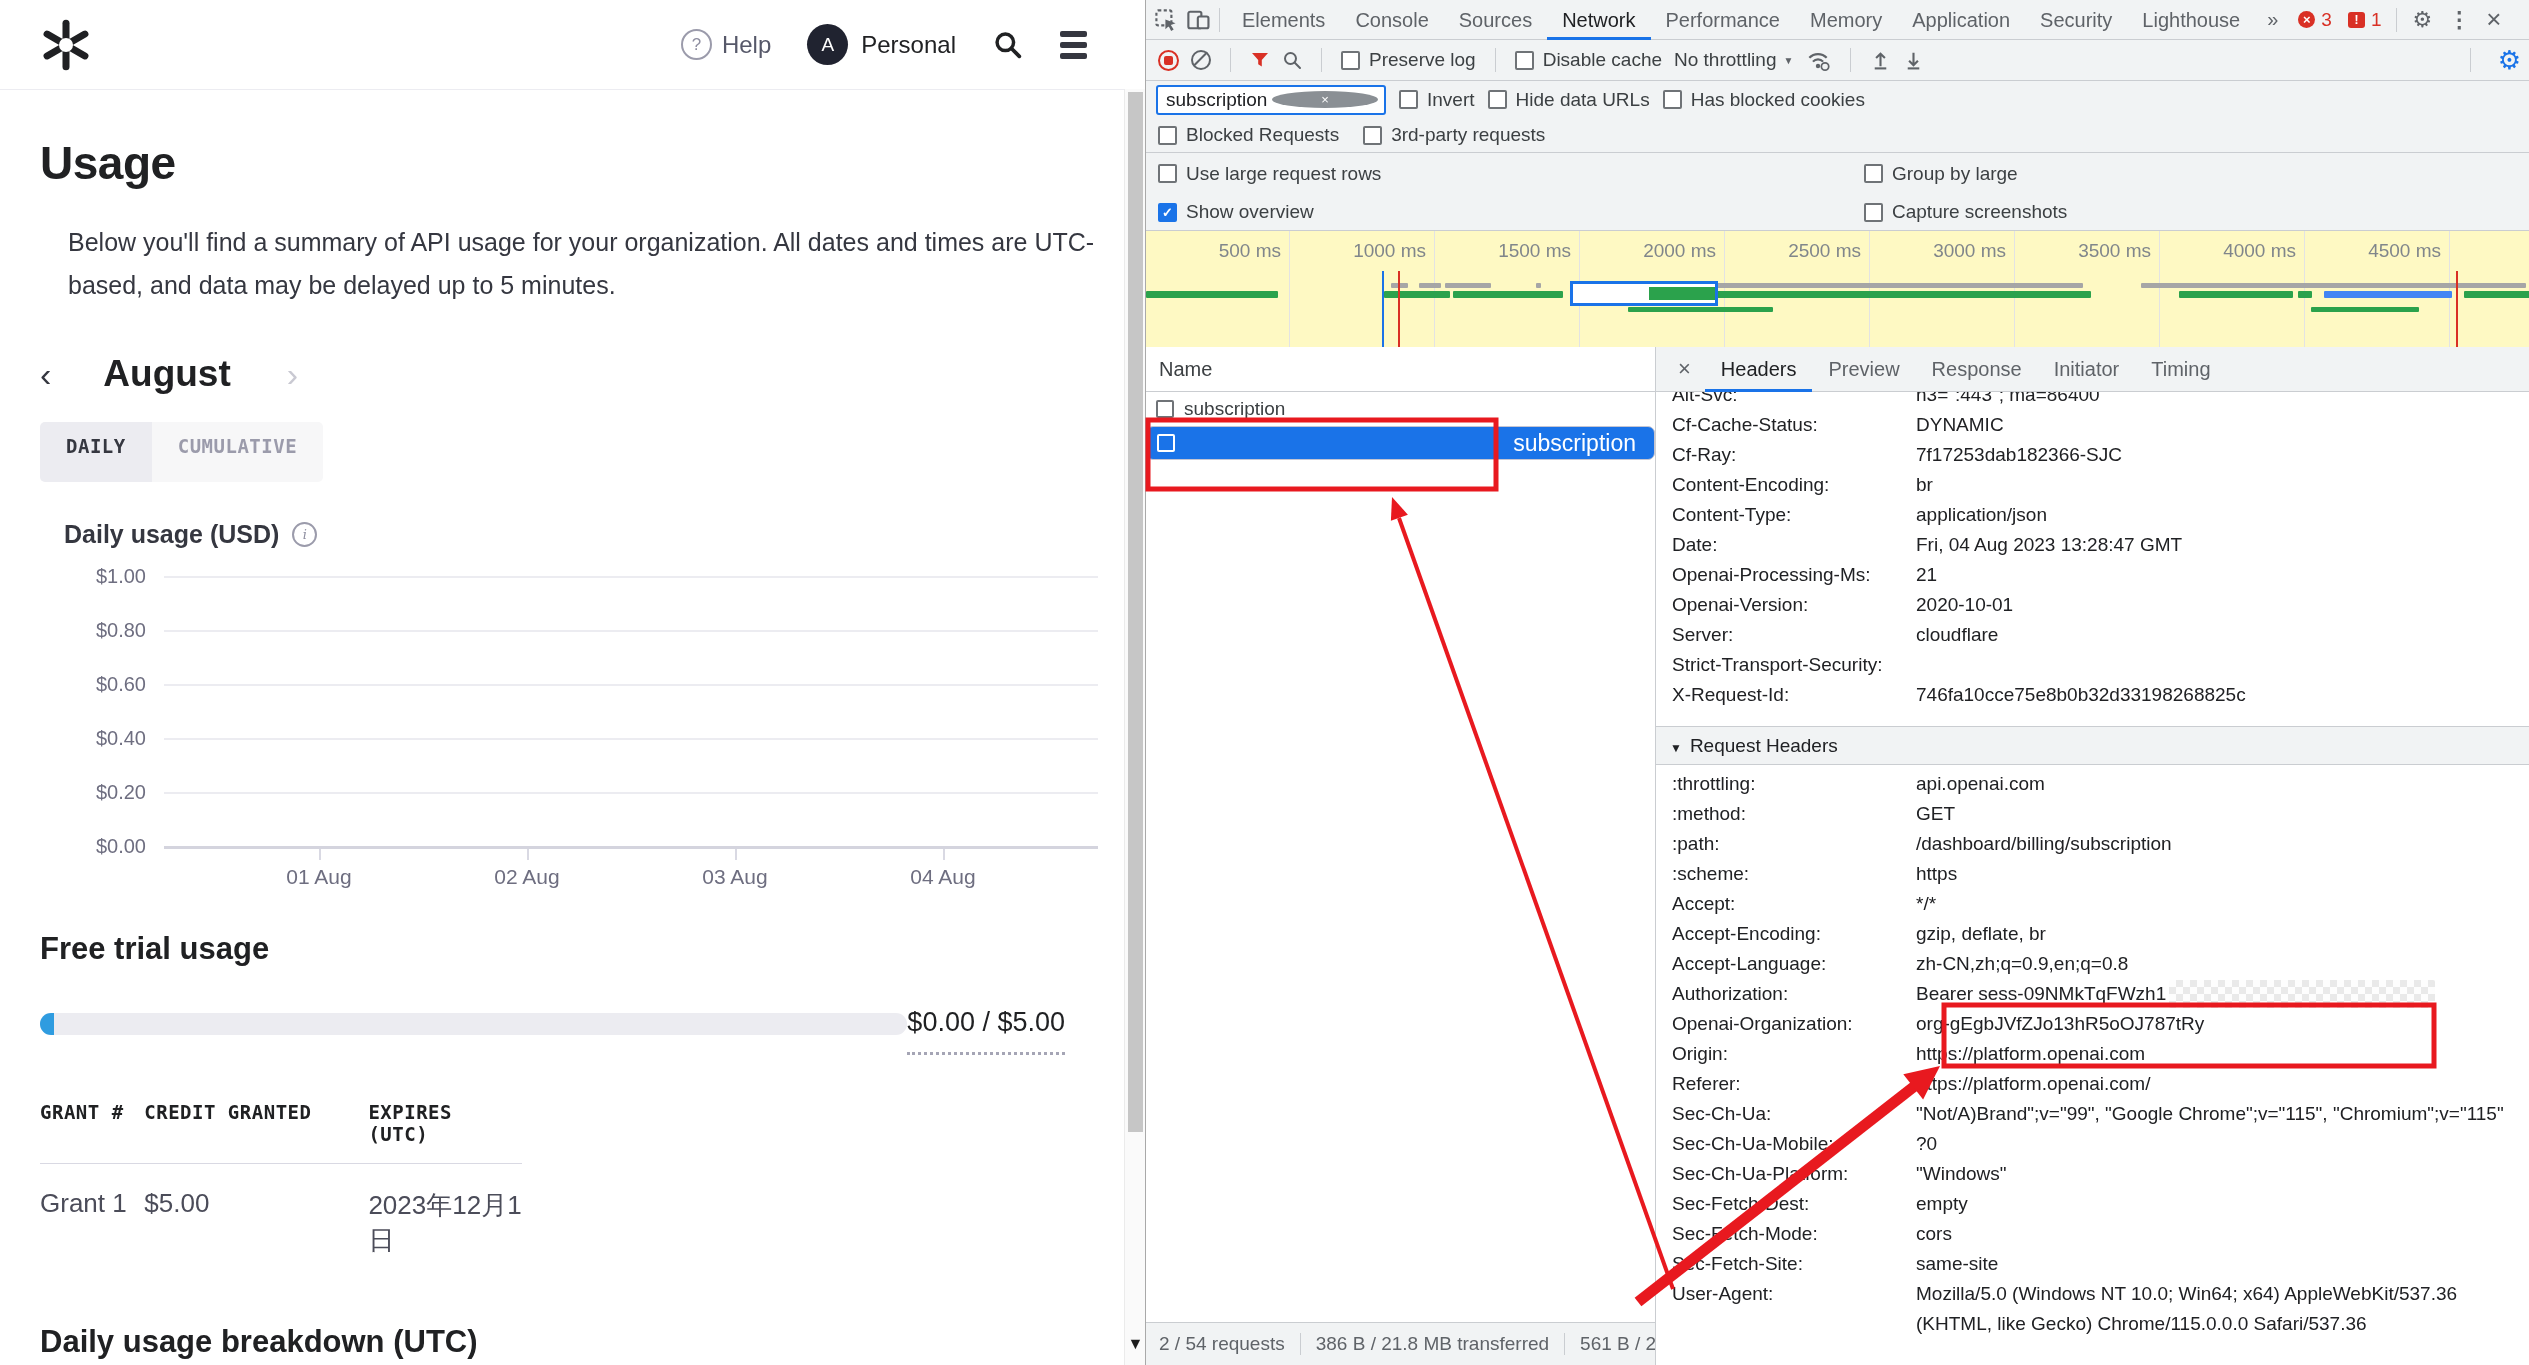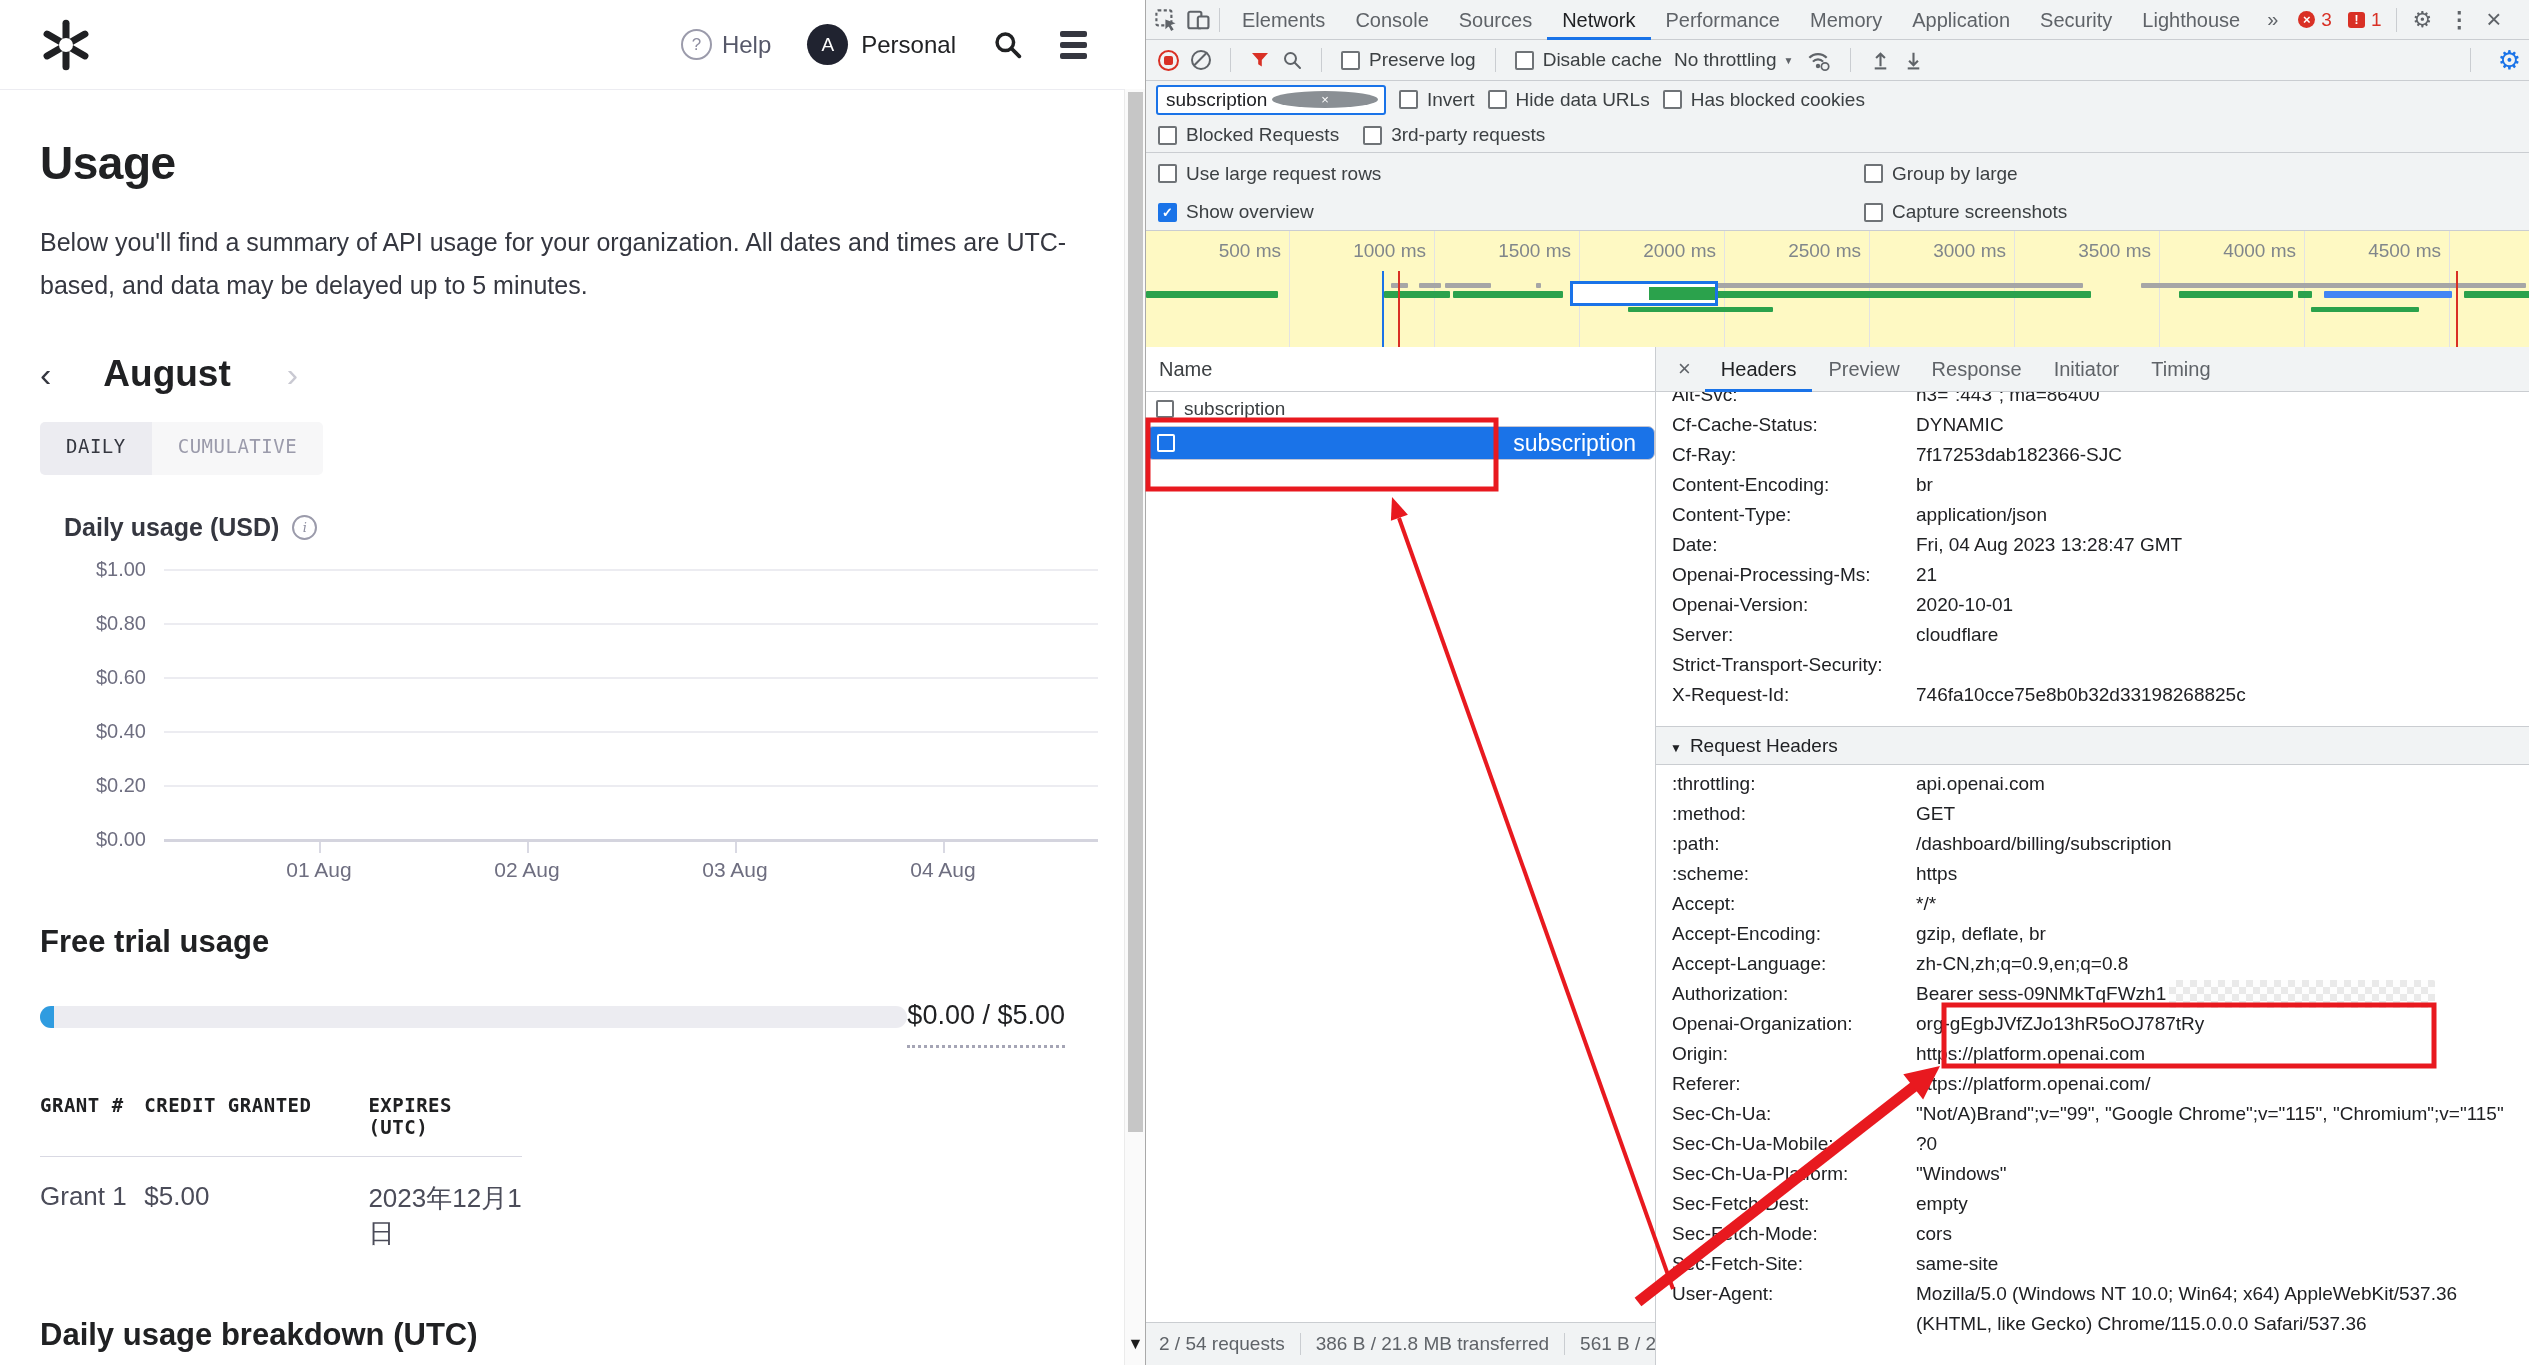--- a/index.html
+++ b/index.html
@@ -11,27 +11,27 @@
   .lp-logo{position:absolute;left:40px;top:19px;}
   .lp-hr{position:absolute;right:58px;top:0;height:89px;display:flex;align-items:center;gap:36px;}
   .lp-help{display:flex;align-items:center;gap:10px;color:#565869;font-size:24px;}
   .q-icon{width:27px;height:27px;border:2px solid #9b9bab;border-radius:50%;color:#8e8ea0;font-size:17px;display:flex;align-items:center;justify-content:center;}
   .lp-acct{display:flex;align-items:center;gap:13px;color:#202123;font-size:24px;font-weight:500;}
   .avatar{width:41px;height:41px;border-radius:50%;background:#202330;color:#fff;font-size:19px;display:flex;align-items:center;justify-content:center;}
   .burger{display:flex;flex-direction:column;gap:5px;}
   .burger span{width:27px;height:6px;background:#353740;border-radius:2px;}
   .lp-content{padding-left:40px;}
   .lp-title{font-size:46px;font-weight:700;color:#202123;margin-top:46px;letter-spacing:-0.5px;}
-  .lp-intro{margin-top:31px;font-size:25px;line-height:43px;color:#353740;}
+  .lp-intro{margin-top:31px;font-size:25px;line-height:43px;color:#353740;margin-left:28px;}
   .mn{margin-top:46px;display:flex;align-items:center;}
   .mn-prev{font-size:34px;color:#353740;}
   .mn-month{font-size:37px;font-weight:700;color:#202123;margin:0 56px 0 52px;}
   .mn-next{font-size:34px;color:#c9c9d2;}
   .vtabs{margin-top:27px;display:flex;}
-  .vtab{height:53px;line-height:49px;padding:0 26px;font-family:"DejaVu Sans Mono",monospace;font-size:19px;font-weight:400;letter-spacing:0.5px;}
+  .vtab{height:60px;line-height:49px;padding:0 26px;font-family:"DejaVu Sans Mono",monospace;font-size:19px;font-weight:700;letter-spacing:0.5px;}
   .vtab.on{background:#ececf1;color:#353740;border-radius:5px 0 0 5px;}
   .vtab.off{background:#f7f7f8;color:#9b9bab;border-radius:0 5px 5px 0;}
   .ct-row{margin:38px 0 0 24px;display:flex;align-items:center;gap:13px;font-size:25px;font-weight:700;color:#353740;}
   .info-i{width:21px;height:21px;border:2px solid #9b9bab;border-radius:50%;color:#8e8ea0;font-size:13px;font-style:italic;font-family:"DejaVu Serif",serif;display:flex;align-items:center;justify-content:center;font-weight:400;}
   .chart{position:relative;height:350px;margin-top:12px;}
   .cg-line{position:absolute;left:124px;width:934px;height:2px;background:#ececf1;}
   .cg-line.dark{background:#d4d4de;height:3px;}
   .cg-lab{position:absolute;left:0;width:106px;text-align:right;font-size:20px;color:#6e6e80;}
   .cx-tick{position:absolute;width:2px;height:11px;background:#d9d9e3;top:288px;}
   .cx-lab{position:absolute;top:304px;width:140px;text-align:center;font-size:21px;color:#6e6e80;}

